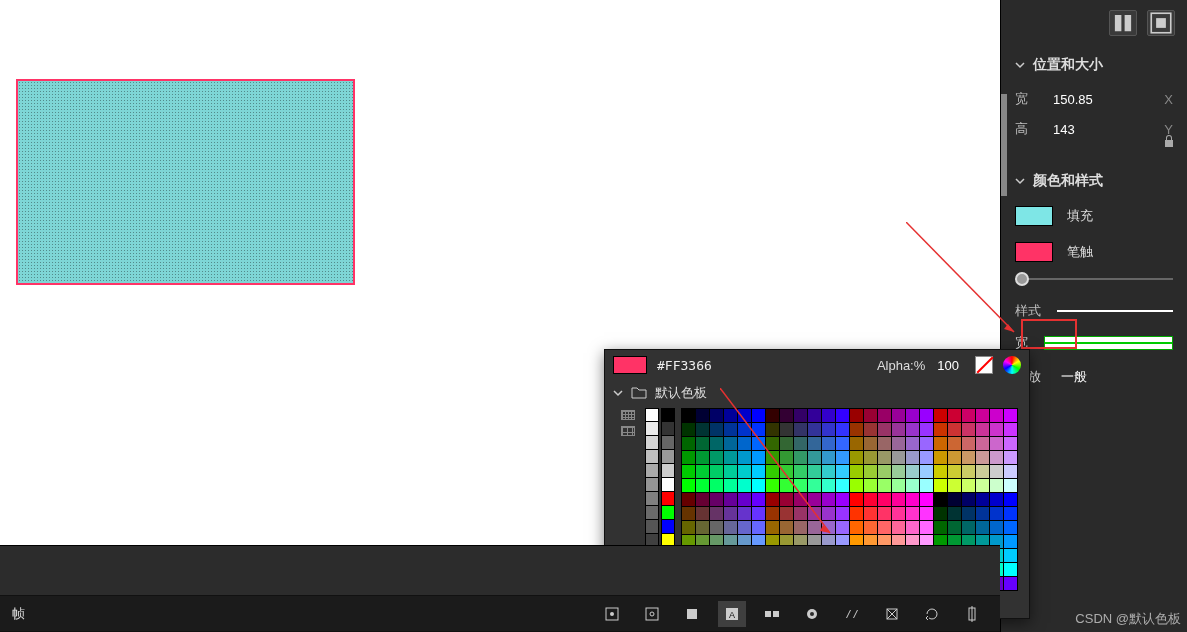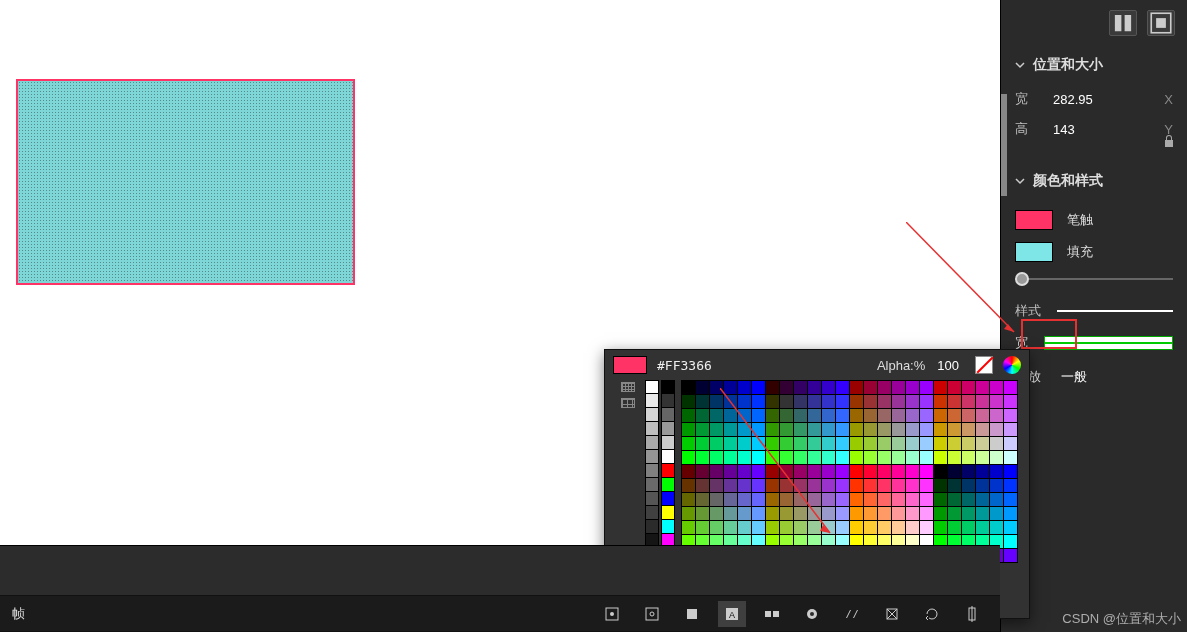--- a/index.html
+++ b/index.html
@@ -133,42 +133,42 @@
           <path d="M1 3l4 4 4-4" fill="none" stroke="#ccc" stroke-width="1.5"></path>
         </svg></span>
     <span>位置和大小</span>
   </div>
   <div class="vruler"></div>
   <div class="lock-icon"><svg viewBox="0 0 12 14">
         <path d="M3 6V4a3 3 0 016 0v2h1v7H2V6h1zm1 0h4V4a2 2 0 00-4 0v2z" fill="currentColor"></path>
       </svg></div>
   <div class="row">
     <span class="lab">宽</span>
-    <span class="val">282.95</span>
+    <span class="val">150.85</span>
     <span class="axis">X</span>
   </div>
   <div class="row">
     <span class="lab">高</span>
     <span class="val">143</span>
     <span class="axis">Y</span>
   </div>
 
   <div class="sect-head" style="margin-top:18px;">
     <span class="chev"><svg viewBox="0 0 10 10">
           <path d="M1 3l4 4 4-4" fill="none" stroke="#ccc" stroke-width="1.5"></path>
         </svg></span>
     <span>颜色和样式</span>
   </div>
+  <div class="swatch-row">
+    <div class="swatch fill-sw"></div>
+    <span>填充</span>
+  </div>
   <div class="swatch-row" style="padding-top:10px;">
     <div class="swatch stroke-sw"></div>
     <span>笔触</span>
-  </div>
-  <div class="swatch-row">
-    <div class="swatch fill-sw"></div>
-    <span>填充</span>
   </div>
 
   <div class="slider-row">
     <div class="slider-track">
         <div class="slider-line"></div>
         <div class="slider-knob"></div>
       </div>
   </div>
 
   <div class="style-row">
@@ -179,38 +179,47 @@
   <div class="wide-row">
     <span class="lab">宽</span>
     <div class="wide-swatch"></div>
   </div>
 
   <div class="zoom-row">
     <span>缩放</span>
     <span class="zoom-val">一般</span>
   </div>
 
-  <div class="watermark">CSDN @位置和大小</div>
+  <div class="watermark">CSDN @默认色板</div>
 </div>
 
 <div class="stroke-highlight"></div>
 <svg class="arrow-red" width="120" height="130">
     <line x1="0" y1="0" x2="108" y2="110" stroke="#E53131" stroke-width="1.5"></line>
     <path d="M108 110 l-10 -3 l4 -5 z" fill="#E53131"></path>
   </svg>
 
 <div class="picker">
   <div class="picker-head">
     <div class="p-swatch"></div>
     <span class="p-hex">#FF3366</span>
     <div class="p-spacer"></div>
     <span class="p-alpha-lab">Alpha:%</span>
     <span class="p-alpha-val">100</span>
     <div class="p-nocolor"></div>
     <div class="p-wheel"></div>
+  </div>
+  <div class="picker-sub">
+    <span class="chev2"><svg viewBox="0 0 10 10">
+          <path d="M1 3l4 4 4-4" fill="none" stroke="#ccc" stroke-width="1.5"></path>
+        </svg></span>
+    <span class="folder-icon"><svg viewBox="0 0 16 14">
+          <path d="M1 3h5l2 2h7v8H1z" fill="none" stroke="#ccc"></path>
+        </svg></span>
+    <span>默认色板</span>
   </div>
 
   <div class="picker-body">
     <div class="left-col">
       <div class="grid-icons">
         <div class="gi small"></div>
         <div class="gi big"></div>
       </div>
     </div>
     <div class="gray-col" id="gray-col">

